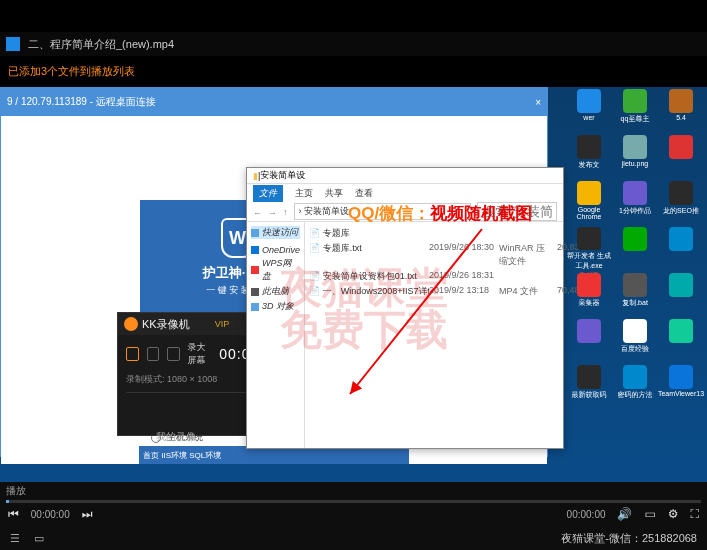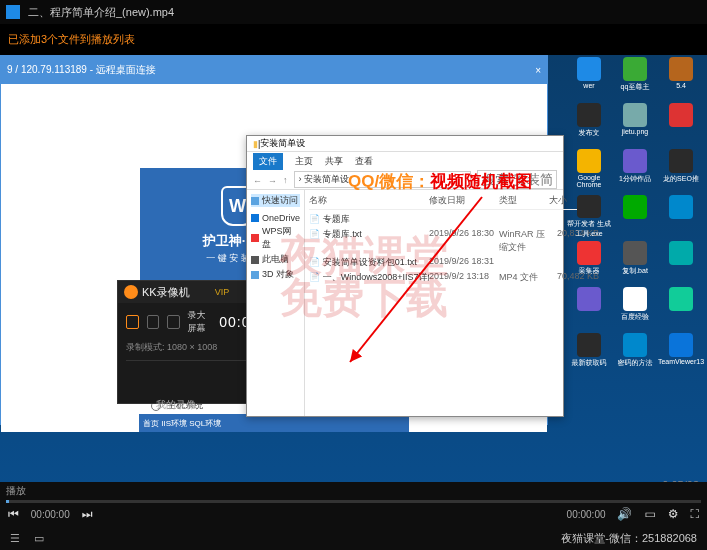--- a/index.html
+++ b/index.html
@@ -1,18 +1,18 @@
 <!DOCTYPE html>
 <html><head>
 <meta charset="utf-8">
 <style>
 * { margin: 0; padding: 0; box-sizing: border-box; font-family: "Microsoft YaHei", Arial, sans-serif; }
 body { background: #000; width: 707px; height: 550px; overflow: hidden; position: relative; }
 
-.titlebar { height: 24px; background: #0a0a0a; display: flex; align-items: center; padding: 0 6px; }
+.titlebar { height: 24px; background: #0a0a0a; display: flex; align-items: center; padding: 0 6px; margin-top: 32px; }
 .titlebar .app-icon { width: 14px; height: 14px; background: #1e8ae6; margin-right: 8px; }
 .titlebar .title { color: #ccc; font-size: 11px; }
 
 .notification { color: #ff8c1a; font-size: 11px; padding: 8px 0 8px 8px; background: #000; }
 
 .video-area { position: relative; background: #000; height: 440px; overflow: hidden; }
 .desktop-screenshot { position: relative; width: 100%; height: 100%; background: linear-gradient(#0a3d6b, #0a4d8b); }
 
 
 .blue-window { position: absolute; left: 0; top: 0; width: 548px; height: 370px; background: #fff; border: 1px solid #4a90d9; }
@@ -44,27 +44,27 @@
 .kk .pause { width: 14px; height: 14px; border: 1px solid #666; }
 .kk .kk-row2 { display: flex; justify-content: space-between; color: #888; font-size: 9px; margin-top: 4px; }
 .kk .kk-footer { display: flex; justify-content: space-around; border-top: 1px solid #333; margin-top: 6px; padding-top: 4px; }
 .kk .kk-tab { color: #aaa; font-size: 10px; margin-top: 33px; }
 
 
 .explorer { position: absolute; left: 246px; top: 80px; width: 318px; height: 282px; background: #fff; border: 1px solid #888; box-shadow: 0 2px 8px rgba(0,0,0,0.3); }
 .explorer .ex-title { height: 16px; background: #fff; display: flex; align-items: center; padding: 0 6px; font-size: 9px; border-bottom: 1px solid #ddd; }
 .explorer .ex-ribbon { height: 18px; background: #fff; display: flex; align-items: center; padding: 0 6px; font-size: 9px; gap: 12px; }
 .explorer .ex-ribbon .rtab { color: #333; }
-.explorer .ex-ribbon .rtab.active { background: #1979ca; color: #fff; padding: 2px 6px; }
+.explorer .ex-ribbon .rtab.active { background: #1979ca; color: #fff; padding: 2px 6px; font-style: italic; }
 .explorer .ex-toolbar { height: 20px; border-bottom: 1px solid #ddd; display: flex; align-items: center; padding: 0 6px; font-size: 9px; gap: 6px; }
 .explorer .ex-toolbar .nav-btn { color: #888; }
 .explorer .ex-toolbar .path { flex: 1; border: 1px solid #ccc; padding: 1px 4px; color: #333; }
 .explorer .ex-toolbar .search { width: 80px; border: 1px solid #ccc; padding: 1px 4px; color: #999; }
 .explorer .ex-body { display: flex; height: calc(100% - 54px); }
-.explorer .ex-sidebar { width: 80px; border-right: 1px solid #ddd; padding: 4px; font-size: 9px; }
+.explorer .ex-sidebar { width: 80px; border-right: 1px solid #ddd; padding: 4px; font-size: 9px; font-style: italic; }
 .explorer .ex-sidebar .grp { margin-bottom: 6px; }
 .explorer .ex-sidebar .grp-title { color: #333; margin-bottom: 2px; display:flex; align-items:center; gap:3px; }
 .explorer .ex-sidebar .grp-title.sel { background:#cce8ff; }
 .explorer .ex-sidebar .ico { width:8px; height:8px; display:inline-block; }
 .explorer .ex-main { flex: 1; padding: 4px; font-size: 9px; }
 .explorer .ex-cols { display: flex; color: #555; border-bottom: 1px solid #eee; padding-bottom: 2px; margin-bottom: 2px; }
 .explorer .ex-cols .c1 { width: 120px; }
 .explorer .ex-cols .c2 { width: 70px; }
 .explorer .ex-cols .c3 { width: 50px; }
 .explorer .ex-cols .c4 { width: 50px; }
@@ -215,26 +215,20 @@
           <div class="grp-title">
               <span class="ico" style="background:#555;"></span>
               <span>此电脑</span>
             </div>
           <div class="grp-title">
               <span class="ico" style="background:#5aa3e0;"></span>
               <span>3D 对象</span>
             </div>
         </div>
         <div class="ex-main">
-          <div class="ex-cols">
-            <span class="c1">名称</span>
-            <span class="c2">修改日期</span>
-            <span class="c3">类型</span>
-            <span class="c4">大小</span>
-          </div>
           <div id="ex-rows">
               <div class="ex-row">
                 <span class="c1">📄 专题库</span>
                 <span class="c2"></span>
                 <span class="c3"></span>
                 <span class="c4"></span>
               </div>
               <div class="ex-row">
                 <span class="c1">📄 专题库.txt</span>
                 <span class="c2">2019/9/26 18:30</span>

